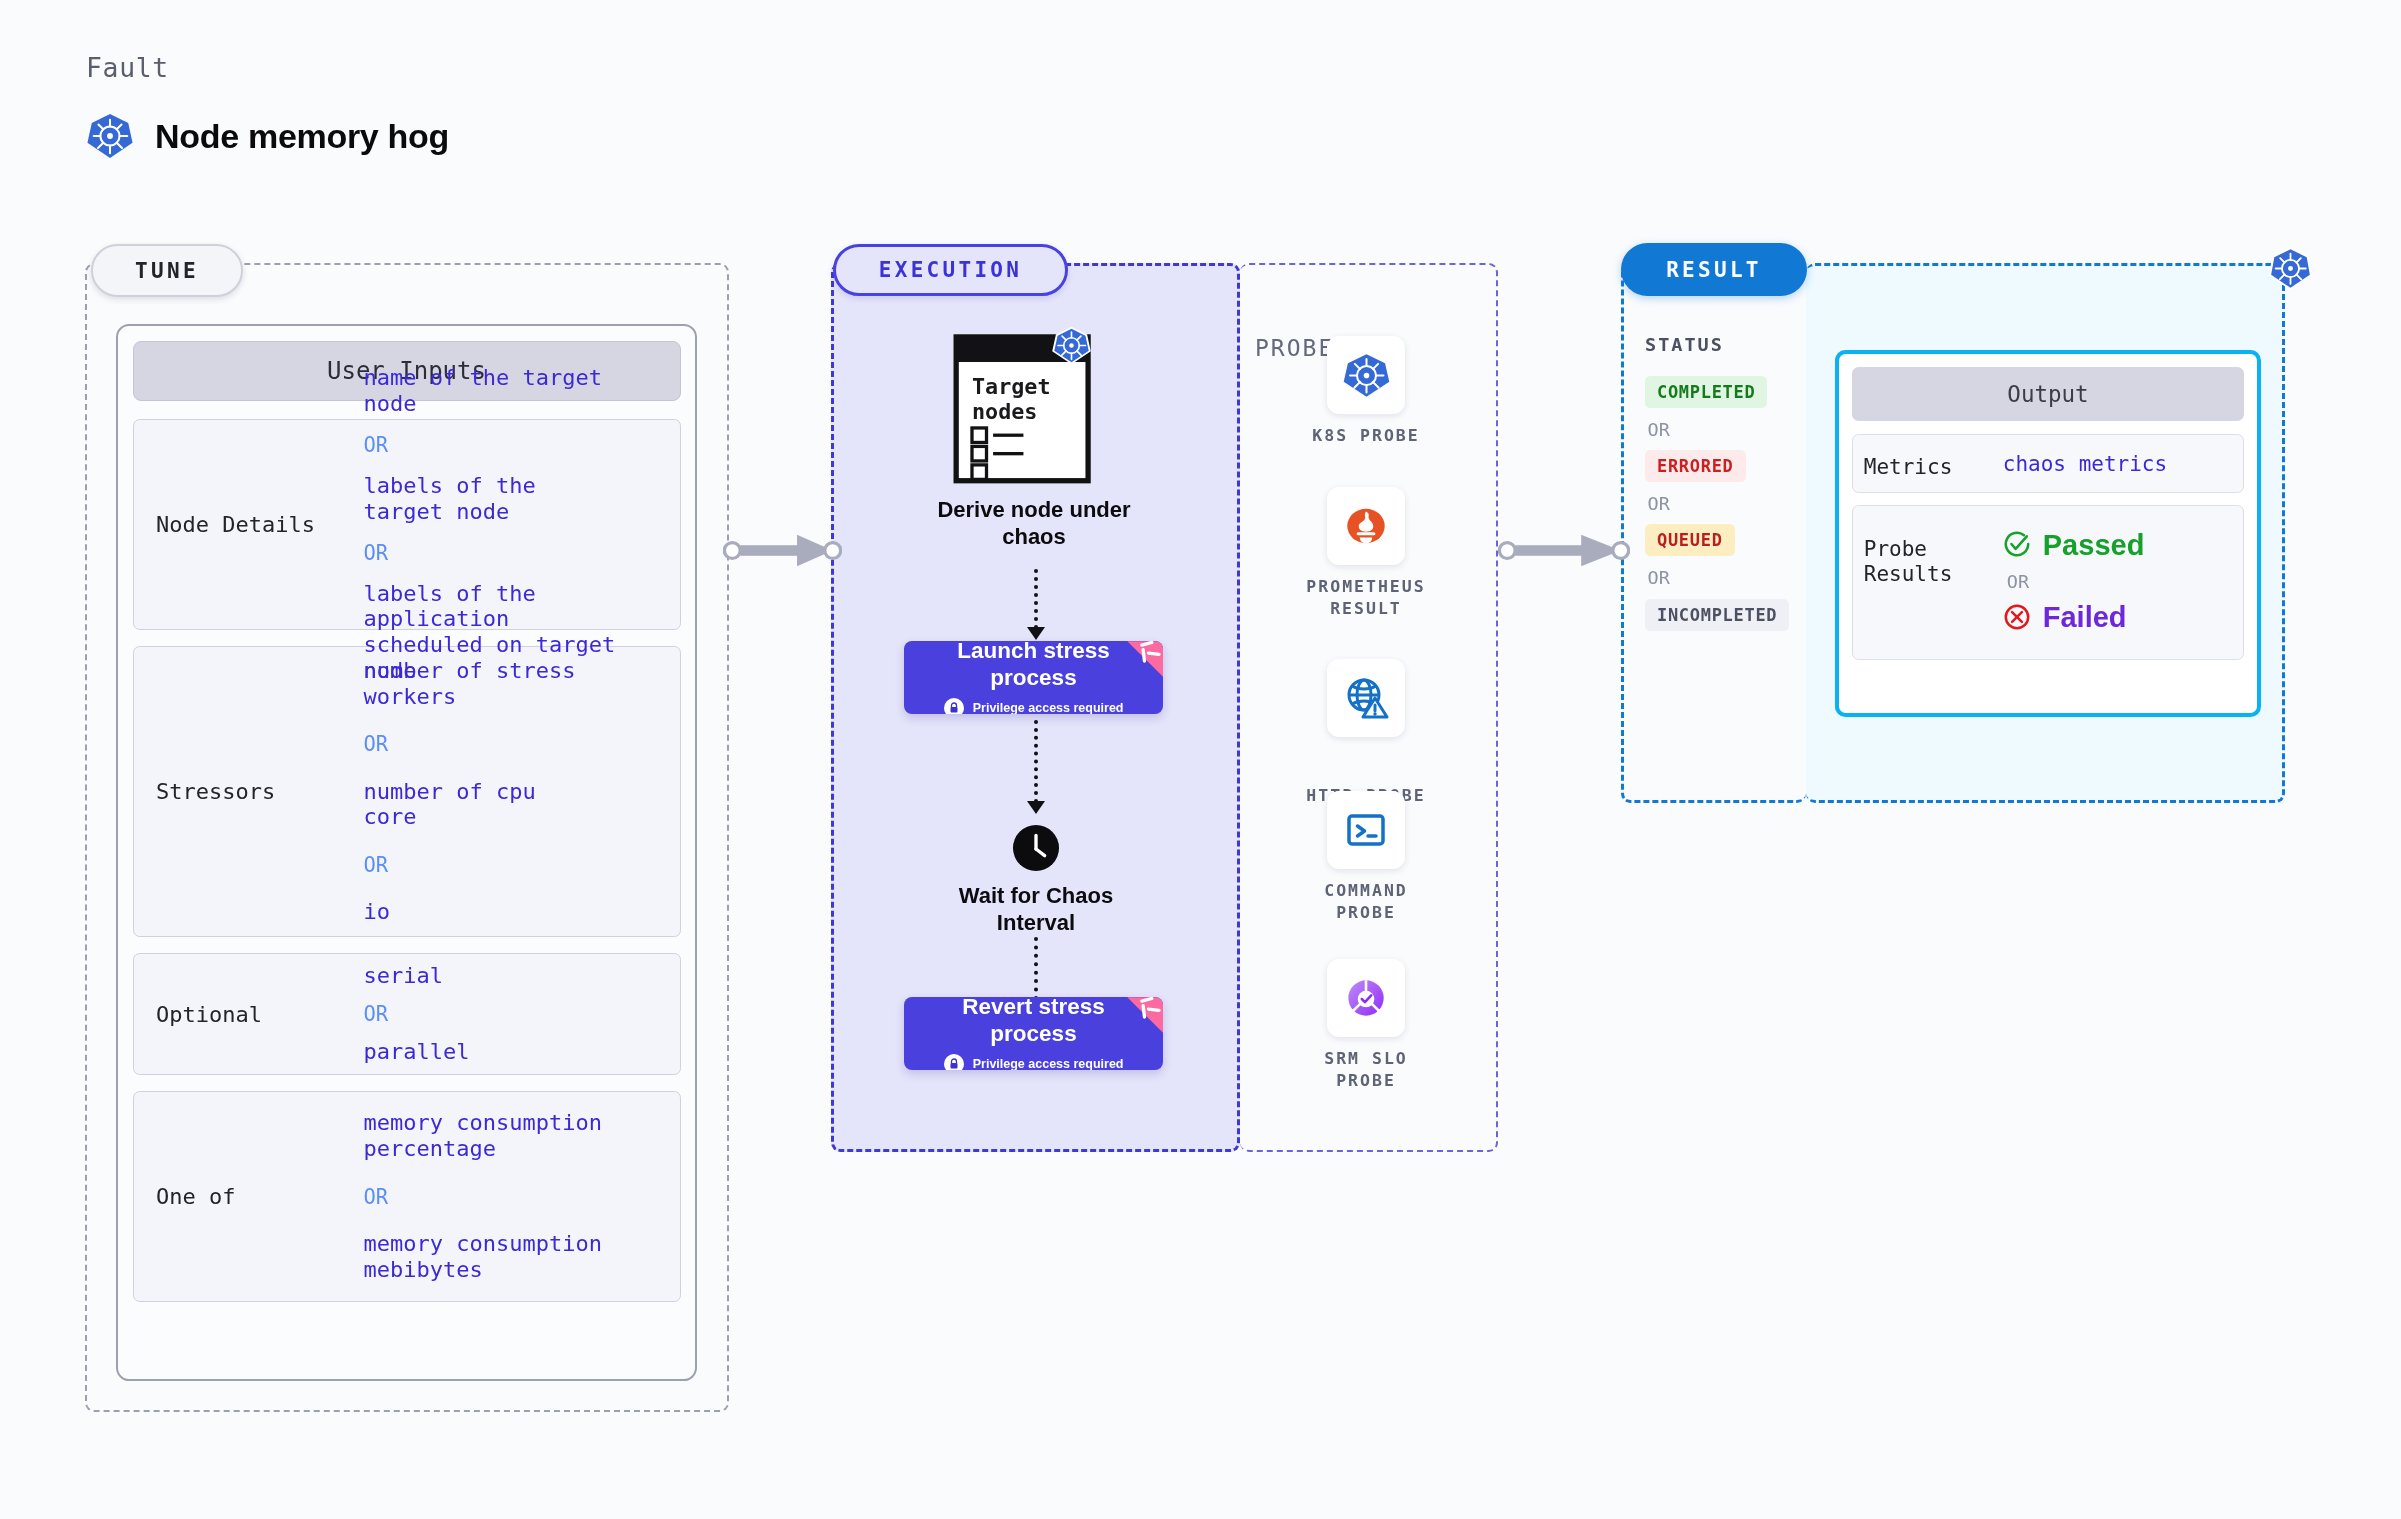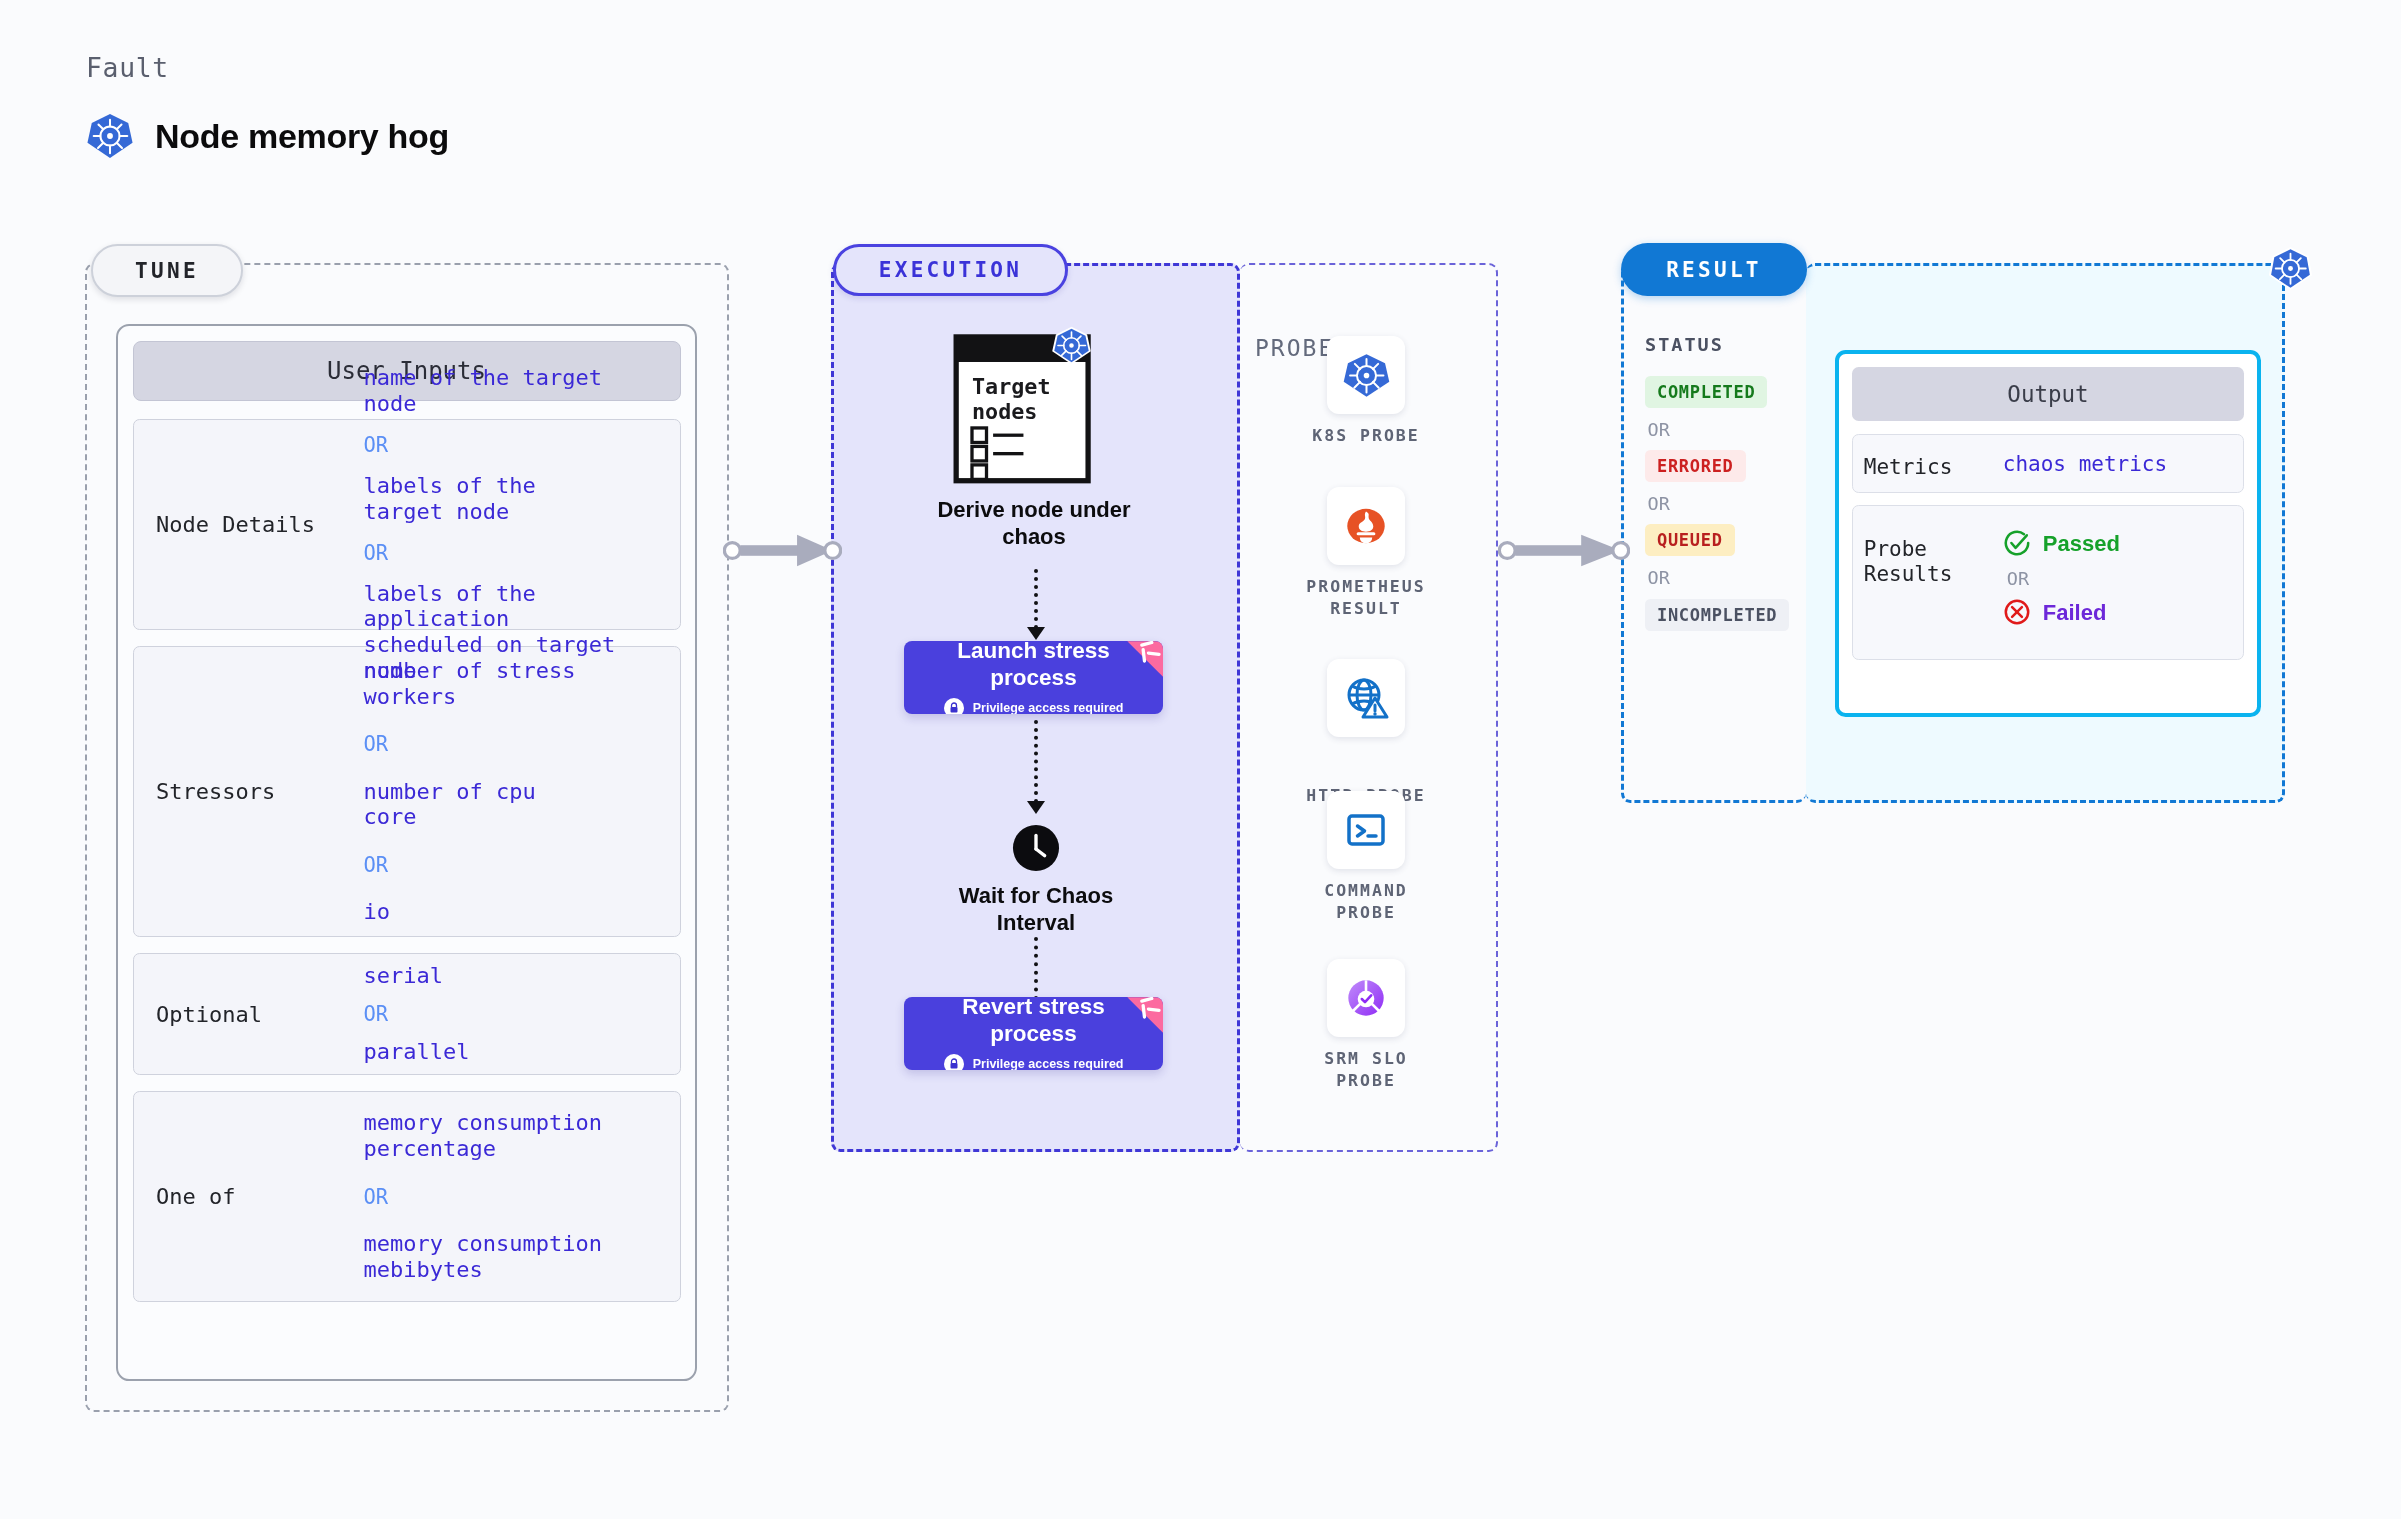--- a/index.html
+++ b/index.html
@@ -374,21 +374,21 @@
   .out-row .o-value {
     font-family: "DejaVu Sans Mono", monospace;
     font-size: 21px;
     color: #3b29d6;
   }
   .probe-res-list {
     display: flex; flex-direction: column;
     gap: 9.2px;
   }
   .pr-item { display: flex; align-items: center; gap: 12px; }
-  .pr-text { font-size: 22px; font-weight: 700; }
+  .pr-text { font-size: 29px; font-weight: 700; }
   .pr-or {
     font-family: "DejaVu Sans Mono", monospace;
     font-size: 18.5px;
     color: #8d93a4;
     padding-left: 4px;
   }
 
   
   .connector { position: absolute; z-index: 5; }
 

